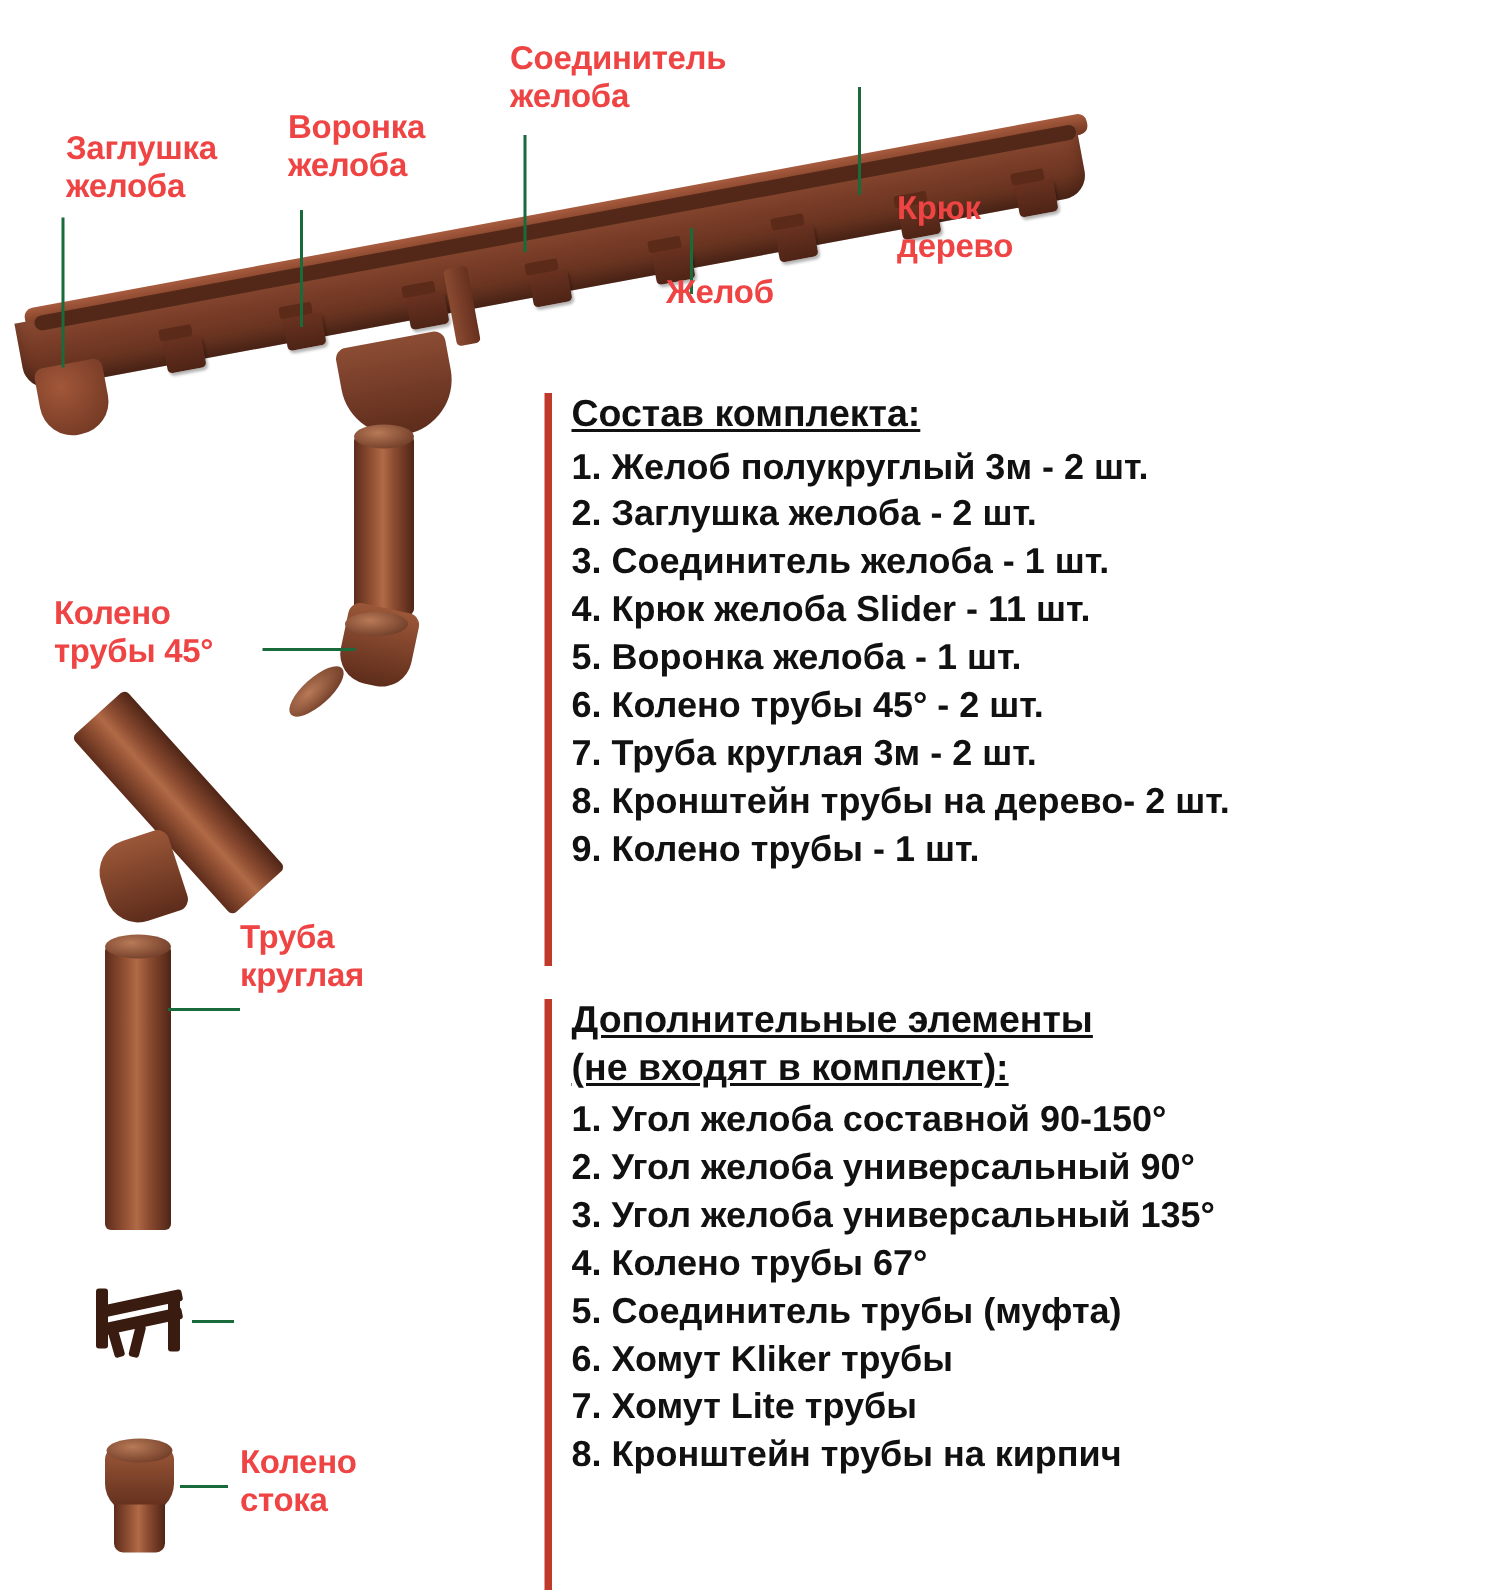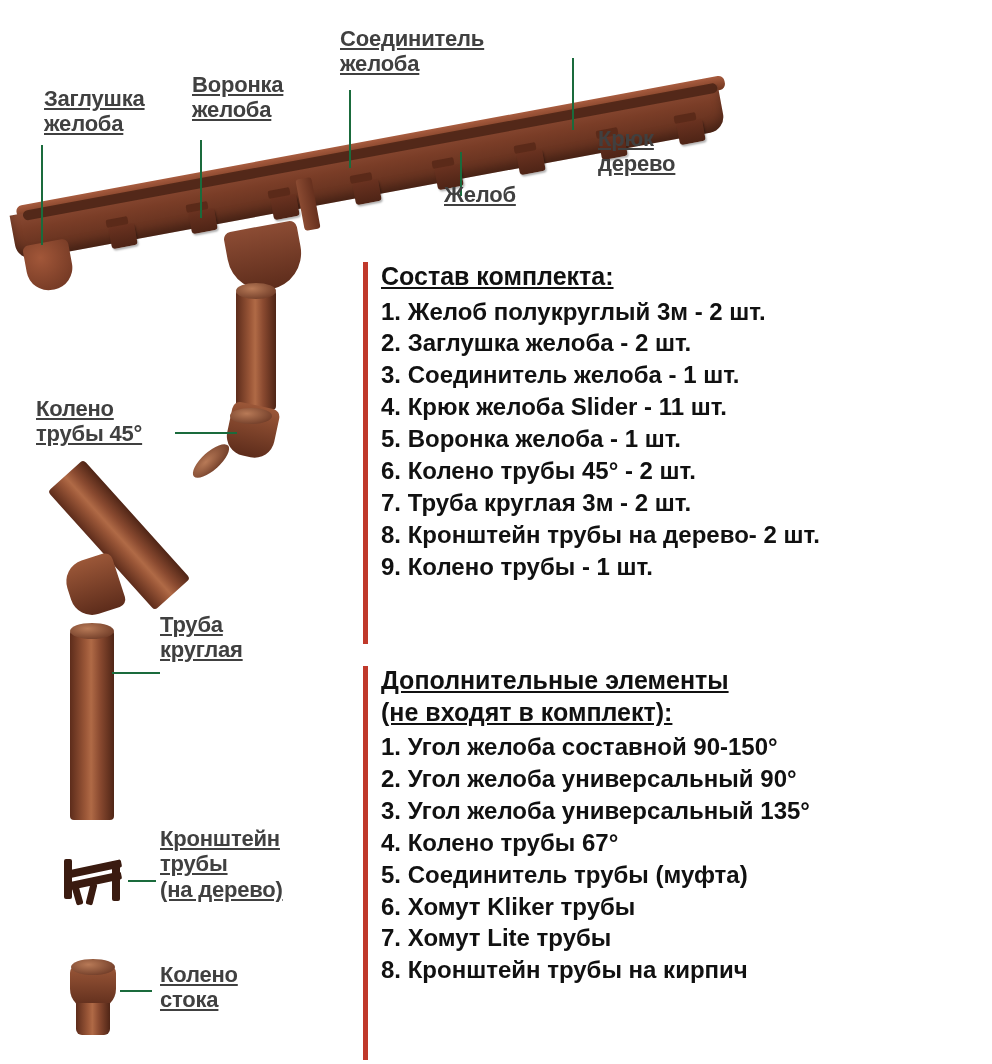--- a/index.html
+++ b/index.html
@@ -20,24 +20,23 @@
     width: 992px;
     height: 1064px;
   }
 
   
   .callout {
     position: absolute;
     font-size: 22px;
     font-weight: 700;
     line-height: 1.15;
-    color: #404040;
+    color: #ef4444;
     white-space: pre-line;
     letter-spacing: -0.2px;
-    text-decoration: underline;
   }
   .leader {
     position: absolute;
     background: #1a6b3c;
   }
 
   
   .list-block {
     position: absolute;
     padding-left: 18px;
@@ -282,23 +281,20 @@
 дерево</div>
 
   <div class="callout" style="left:444px; top:182px;">Желоб</div>
 
   <div class="callout" style="left:36px; top:396px;">Колено
 трубы 45°</div>
 
   <div class="callout" style="left:160px; top:612px;">Труба
 круглая</div>
 
-  <div class="callout" style="left:160px; top:826px;">Кронштейн
-трубы
-(на дерево)</div>
 
   <div class="callout" style="left:160px; top:962px;">Колено
 стока</div>
 
   <div class="list-rule" style="left: 363px; top: 262px; height: 382px; background: rgb(192, 57, 43);"></div>
   <div class="list-block" style="left:363px; top:262px; width:620px;">
     <div class="list-title">Состав комплекта:</div>
     <div class="list-item">1. Желоб полукруглый 3м - 2 шт.</div>
     <div class="list-item">2. Заглушка желоба - 2 шт.</div>
     <div class="list-item">3. Соединитель желоба - 1 шт.</div>

